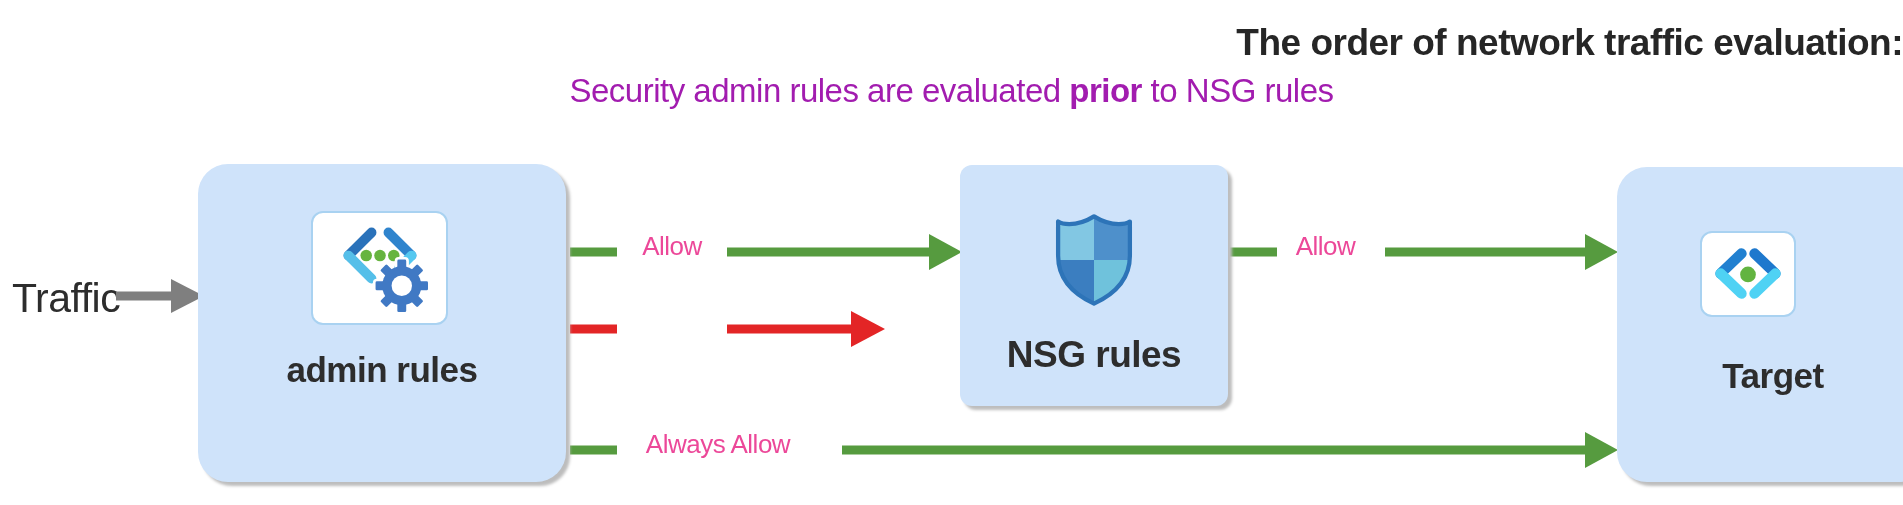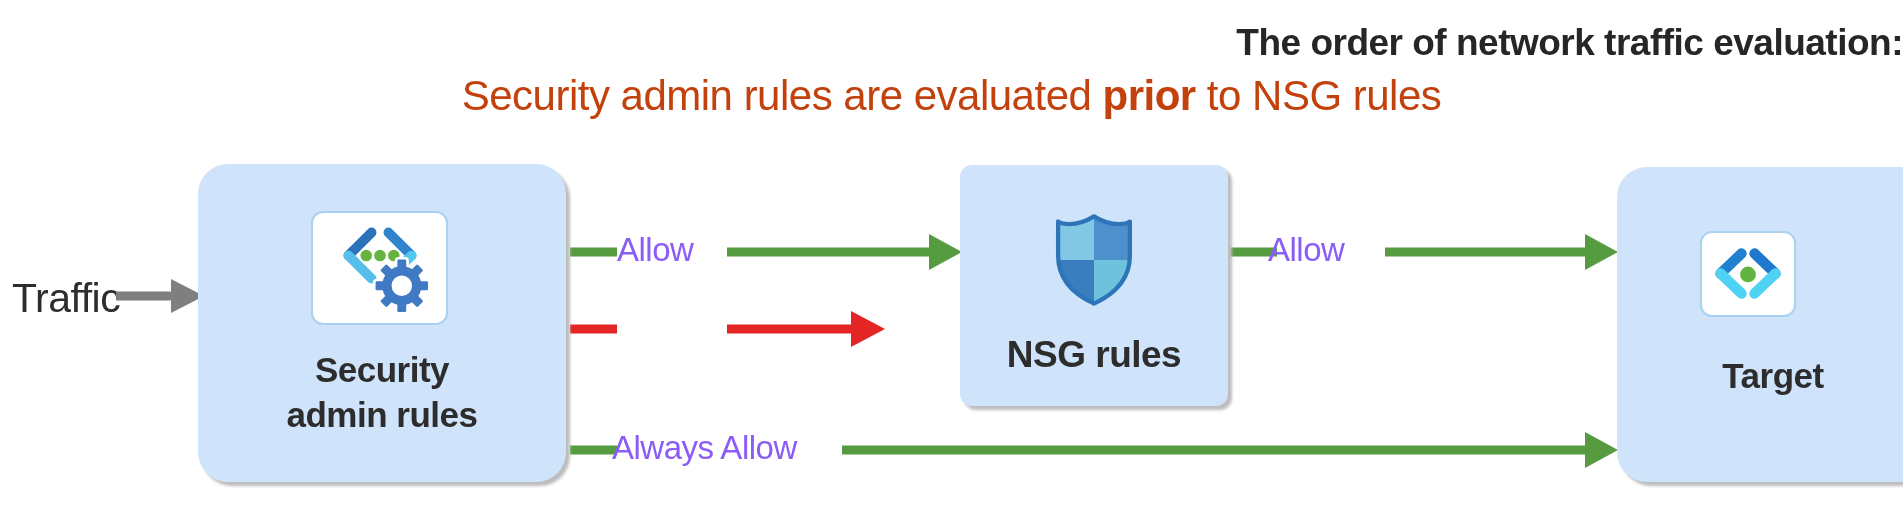--- a/index.html
+++ b/index.html
@@ -6,21 +6,21 @@
   .canvas{
     position:relative;width:1903px;height:505px;background:#ffffff;overflow:hidden;
     font-family:"Liberation Sans", sans-serif;color:#2d2d2d;
   }
   .title{
     position:absolute;top:22px;left:0;right:0;text-align:right;
     font-size:37px;font-weight:700;letter-spacing:-0.5px;color:#262626;
   }
   .subtitle{
     position:absolute;top:72px;left:0;right:0;text-align:center;
-    font-size:42px;font-weight:400;letter-spacing:-0.5px;color:#c2410c;
+    font-size:33px;font-weight:400;letter-spacing:-0.5px;color:#a21caf;
   }
   .subtitle b{font-weight:700;}
   .traffic-label{
     position:absolute;left:12px;top:275px;font-size:41px;letter-spacing:-0.5px;color:#2d2d2d;
   }
   .overlay{position:absolute;left:0;top:0;width:1903px;height:505px;pointer-events:none;}
   .node{
     position:absolute;background:#cfe3fa;border-radius:30px;
     box-shadow:4px 4px 3px #bdbdbd;
   }
@@ -35,21 +35,21 @@
   .icon-box-target{left:83px;top:64px;width:96px;height:86px;}
   .shield-wrap{position:absolute;left:50%;top:48px;transform:translateX(-50%);width:86px;height:94px;}
   .node-label{
     position:absolute;left:0;right:0;text-align:center;font-weight:700;
     font-size:35px;line-height:45px;letter-spacing:-0.5px;color:#2d2d2d;
   }
   .label-security{top:183px;}
   .label-nsg{top:167px;font-size:37px;}
   .label-target{top:186px;}
   .arrow-label{
-    position:absolute;font-size:33px;letter-spacing:-0.5px;color:#8b5cf6;
+    position:absolute;font-size:26px;letter-spacing:-0.5px;color:#ec4899;text-align:center;
   }
   .lbl-allow1{left:617px;top:231px;width:110px;}
   .lbl-deny{left:612px;top:308px;width:110px;}
   .lbl-allow2{left:1268px;top:231px;width:115px;}
   .lbl-always{left:612px;top:429px;width:212px;}
 </style>
 </head>
 <body>
 
 <div class="canvas">
@@ -123,21 +123,20 @@
               <rect x="-6.5" y="-31" width="13" height="14" rx="3" transform="rotate(270)"></rect>
               <rect x="-6.5" y="-31" width="13" height="14" rx="3" transform="rotate(315)"></rect>
             </g>
             <circle r="22" stroke="none"></circle>
             <circle r="11.5" fill="#ffffff" stroke="none"></circle>
           </g>
         </g>
       </svg>
     </div>
     <div class="node-label label-security">
-      <div>Security</div>
       <div>admin rules</div>
     </div>
   </div>
 
   <div class="node node-nsg">
     <div class="shield-wrap">
       <svg width="86" height="94" viewBox="0 0 100 110" xmlns="http://www.w3.org/2000/svg">
         <defs>
           <clipPath id="shieldClip">
             <path d="M50,4 C42,9 31,13 21,13 C16,13 11,12 8,10 L8,50 C8,77 24,94 50,106 C76,94 92,77 92,50 L92,10 C89,12 84,13 79,13 C69,13 58,9 50,4 Z"></path>

